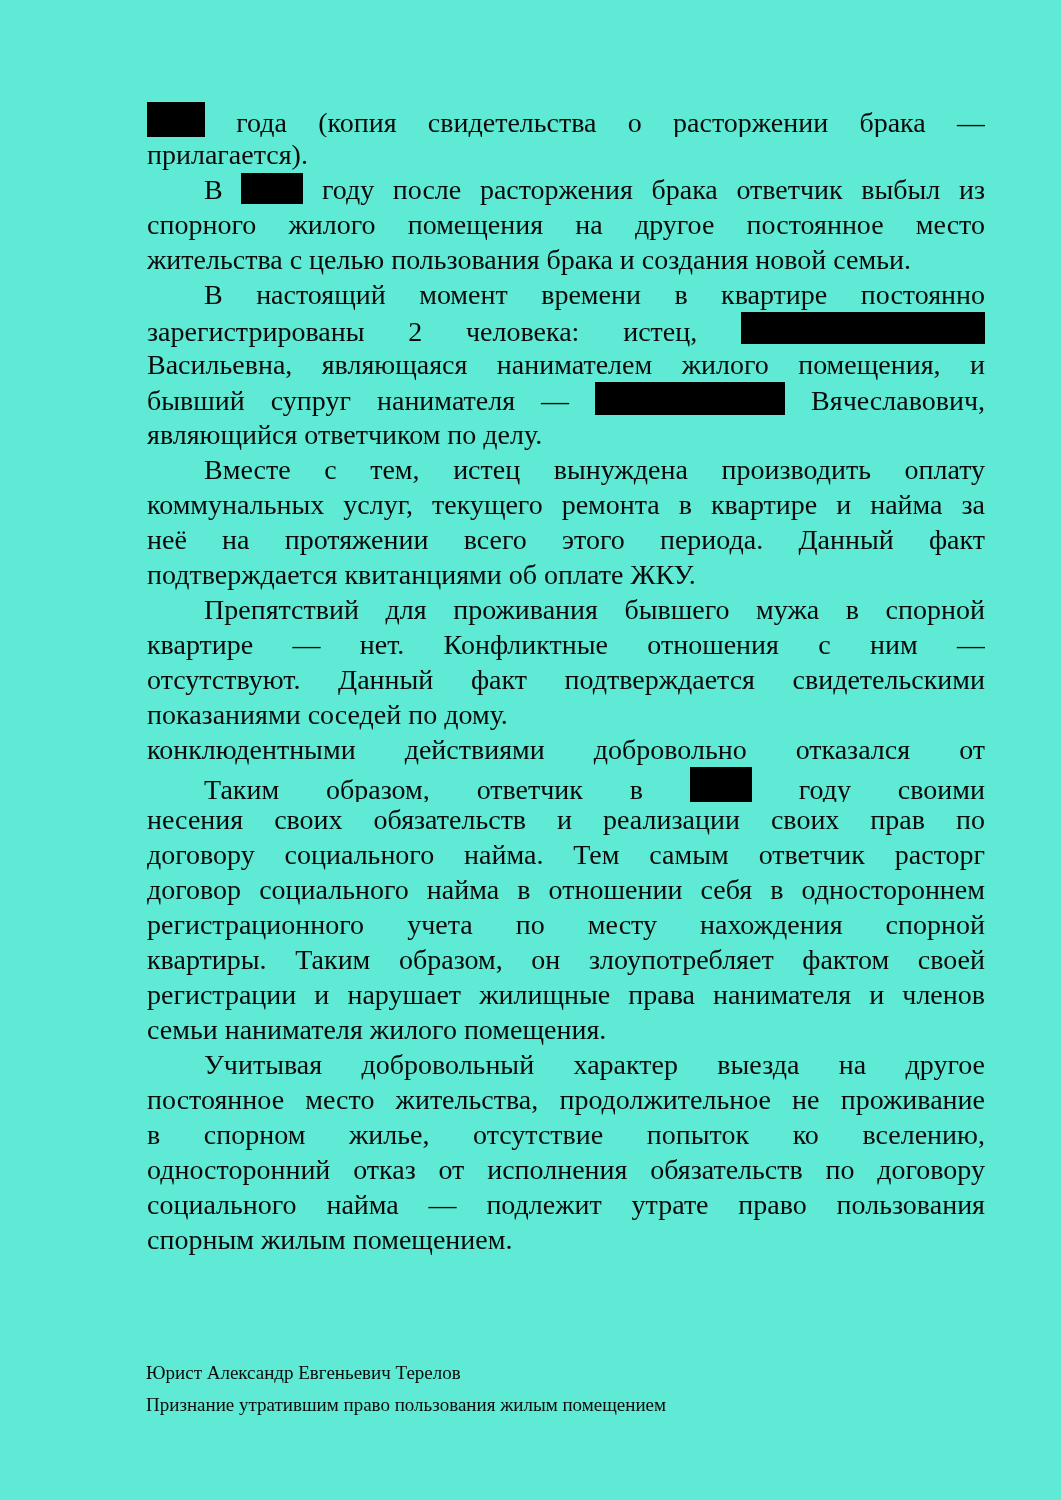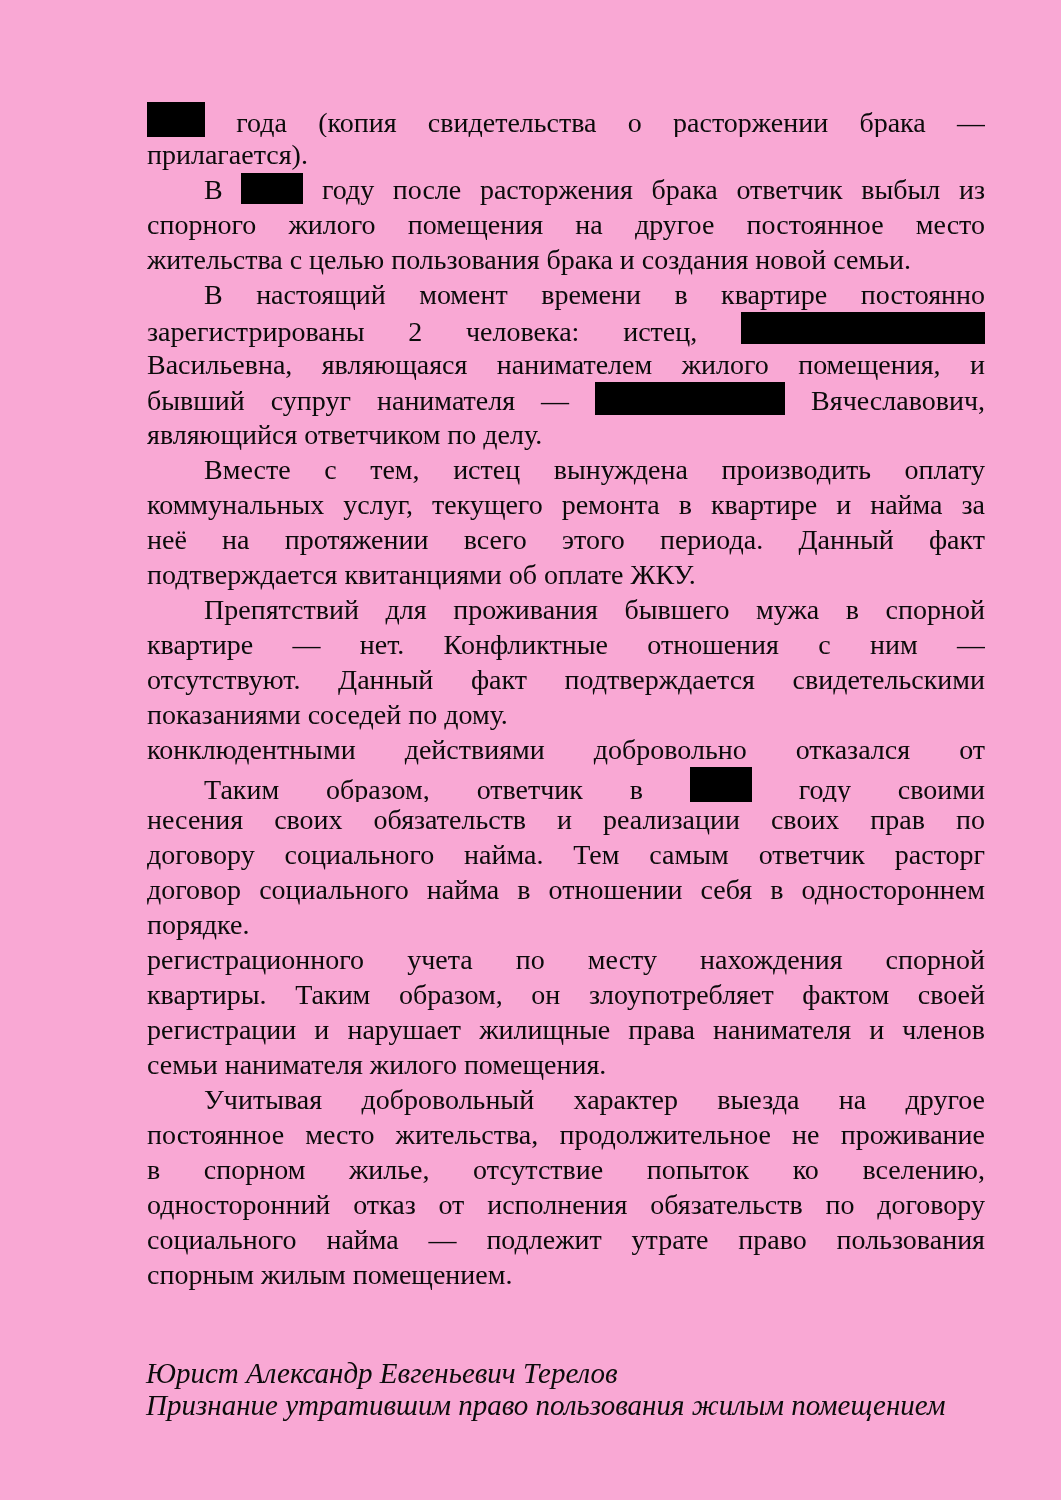--- a/index.html
+++ b/index.html
@@ -6,21 +6,21 @@
     margin: 0;
     padding: 0;
   }
   body {
     background: #ffffff;
   }
   .page {
     position: relative;
     width: 1061px;
     height: 1500px;
-    background: #f9a8d4;
+    background: #5eead4;
     overflow: hidden;
     font-family: "Liberation Serif", "DejaVu Serif", serif;
   }
   .body-text {
     position: absolute;
     left: 147px;
     top: 102px;
     width: 838px;
     font-size: 28px;
     line-height: 35px;
@@ -40,24 +40,23 @@
   .redact {
     display: inline-block;
     background: #000000;
     vertical-align: baseline;
   }
   .footer {
     position: absolute;
     left: 146px;
     top: 1357px;
     width: 860px;
-    font-size: 29px;
+    font-size: 19px;
     line-height: 32px;
     color: #0b0b0b;
-    font-style: italic;
   }
 </style>
 </head>
 <body>
 
 <div class="page">
   <div class="body-text">
       <div class="line j"><span class="redact" style="width: 58px; height: 37px; margin-bottom: -7px; background: rgb(0, 0, 0);"></span> года (копия свидетельства о расторжении брака —</div>
       <div class="line">прилагается).</div>
       <div class="line j indent">В <span class="redact" style="width: 62px; height: 31px; margin-bottom: -5px; background: rgb(0, 0, 0);"></span> году после расторжения брака ответчик выбыл из</div>
@@ -74,21 +73,20 @@
       <div class="line">подтверждается квитанциями об оплате ЖКУ.</div>
       <div class="line j indent">Препятствий для проживания бывшего мужа в спорной</div>
       <div class="line j">квартире — нет. Конфликтные отношения с ним —</div>
       <div class="line j">отсутствуют. Данный факт подтверждается свидетельскими</div>
       <div class="line">показаниями соседей по дому.</div>
       <div class="line j">конклюдентными действиями добровольно отказался от</div>
       <div class="line j indent">Таким образом, ответчик в <span class="redact" style="width: 62px; height: 35px; margin-bottom: -3px; background: rgb(0, 0, 0);"></span> году своими</div>
       <div class="line j">несения своих обязательств и реализации своих прав по</div>
       <div class="line j">договору социального найма. Тем самым ответчик расторг</div>
       <div class="line j">договор социального найма в отношении себя в одностороннем</div>
-      <div class="line">порядке.</div>
       <div class="line j">регистрационного учета по месту нахождения спорной</div>
       <div class="line j">квартиры. Таким образом, он злоупотребляет фактом своей</div>
       <div class="line j">регистрации и нарушает жилищные права нанимателя и членов</div>
       <div class="line">семьи нанимателя жилого помещения.</div>
       <div class="line j indent">Учитывая добровольный характер выезда на другое</div>
       <div class="line j">постоянное место жительства, продолжительное не проживание</div>
       <div class="line j">в спорном жилье, отсутствие попыток ко вселению,</div>
       <div class="line j">односторонний отказ от исполнения обязательств по договору</div>
       <div class="line j">социального найма — подлежит утрате право пользования</div>
       <div class="line">спорным жилым помещением.</div>

